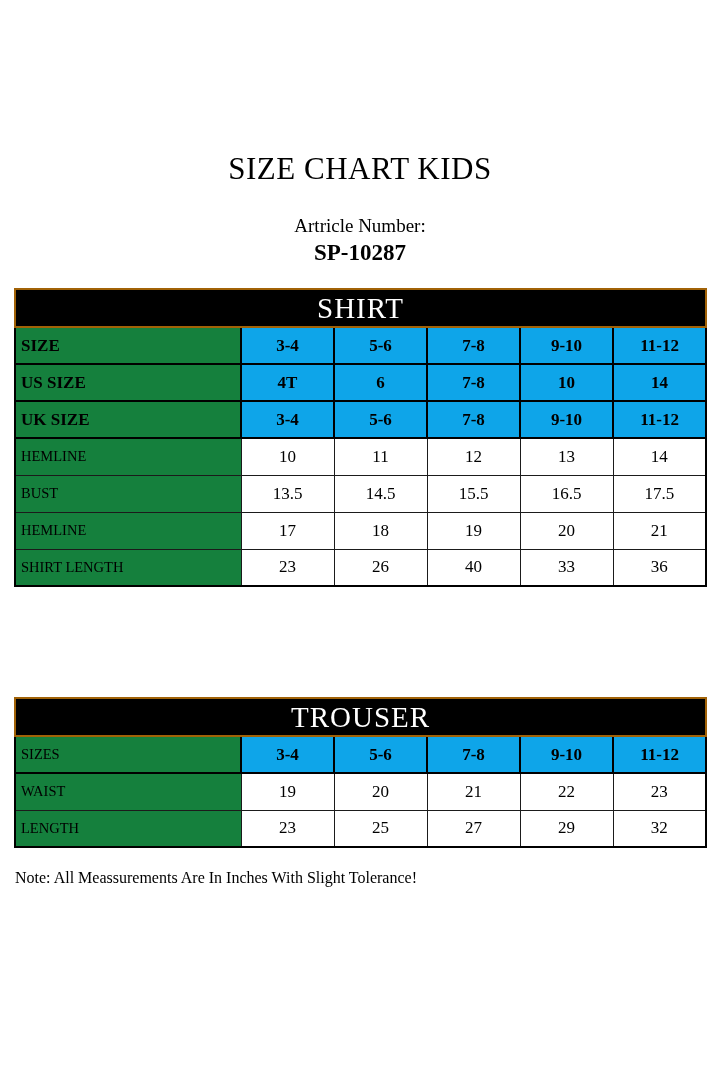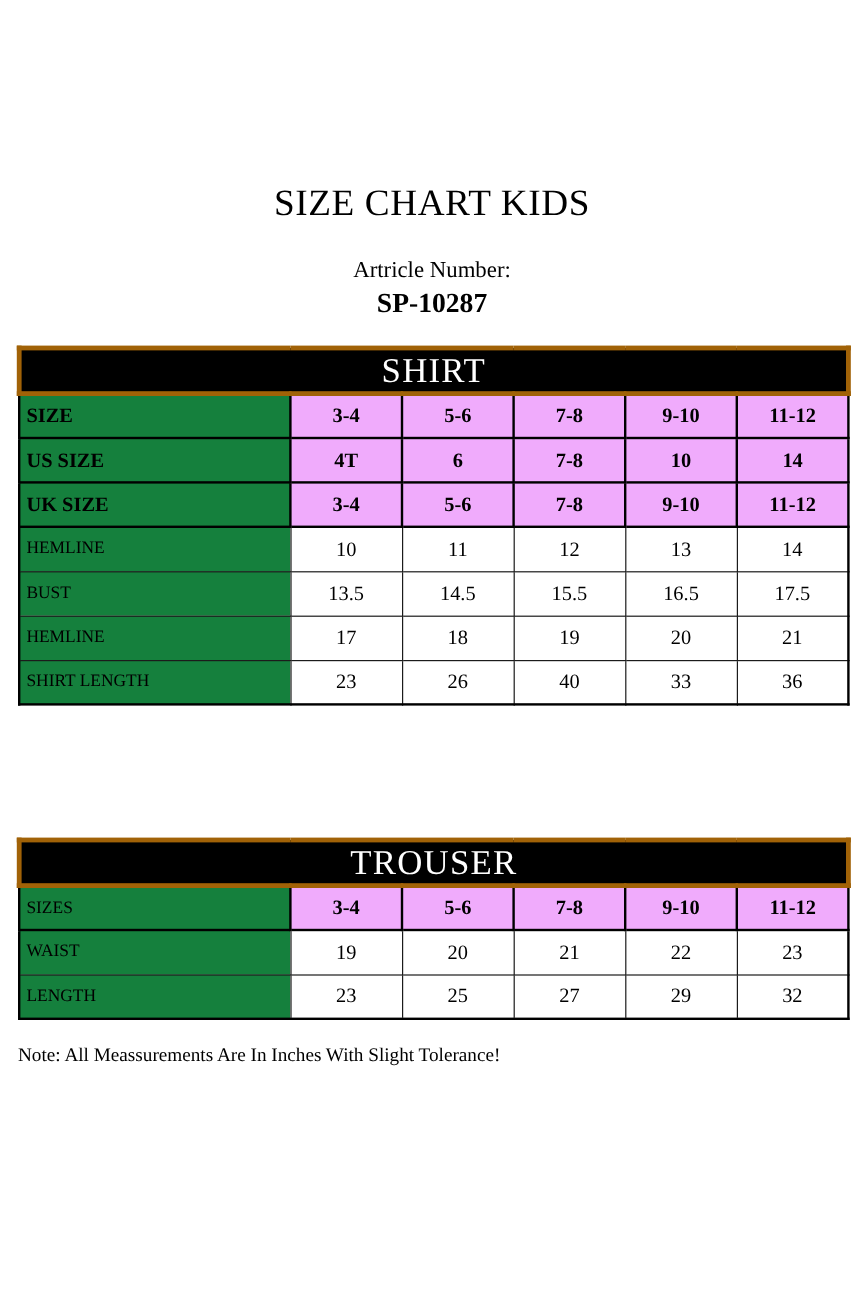--- a/index.html
+++ b/index.html
@@ -45,27 +45,27 @@
     text-align: center;
     vertical-align: middle;
     font-size: 17px;
     background: #ffffff;
   }
   tr.band td {
     background: #000000;
     color: #ffffff;
     font-size: 29px;
     height: 38px;
-    border: 4px solid #a16207;
+    border: 2px solid #a16207;
     letter-spacing: 1px;
     font-weight: normal;
   }
   tr.hrow td {
     border: 2px solid #000000;
-    background: #f0abfc;
+    background: #0ea5e9;
     font-weight: bold;
     font-size: 17px;
   }
   .size-table td.label-cell {
     text-align: left;
     padding-left: 5px;
     background: #15803d;
   }
   tr.drow td.label-cell,
   td.label-cell.label-regular {

